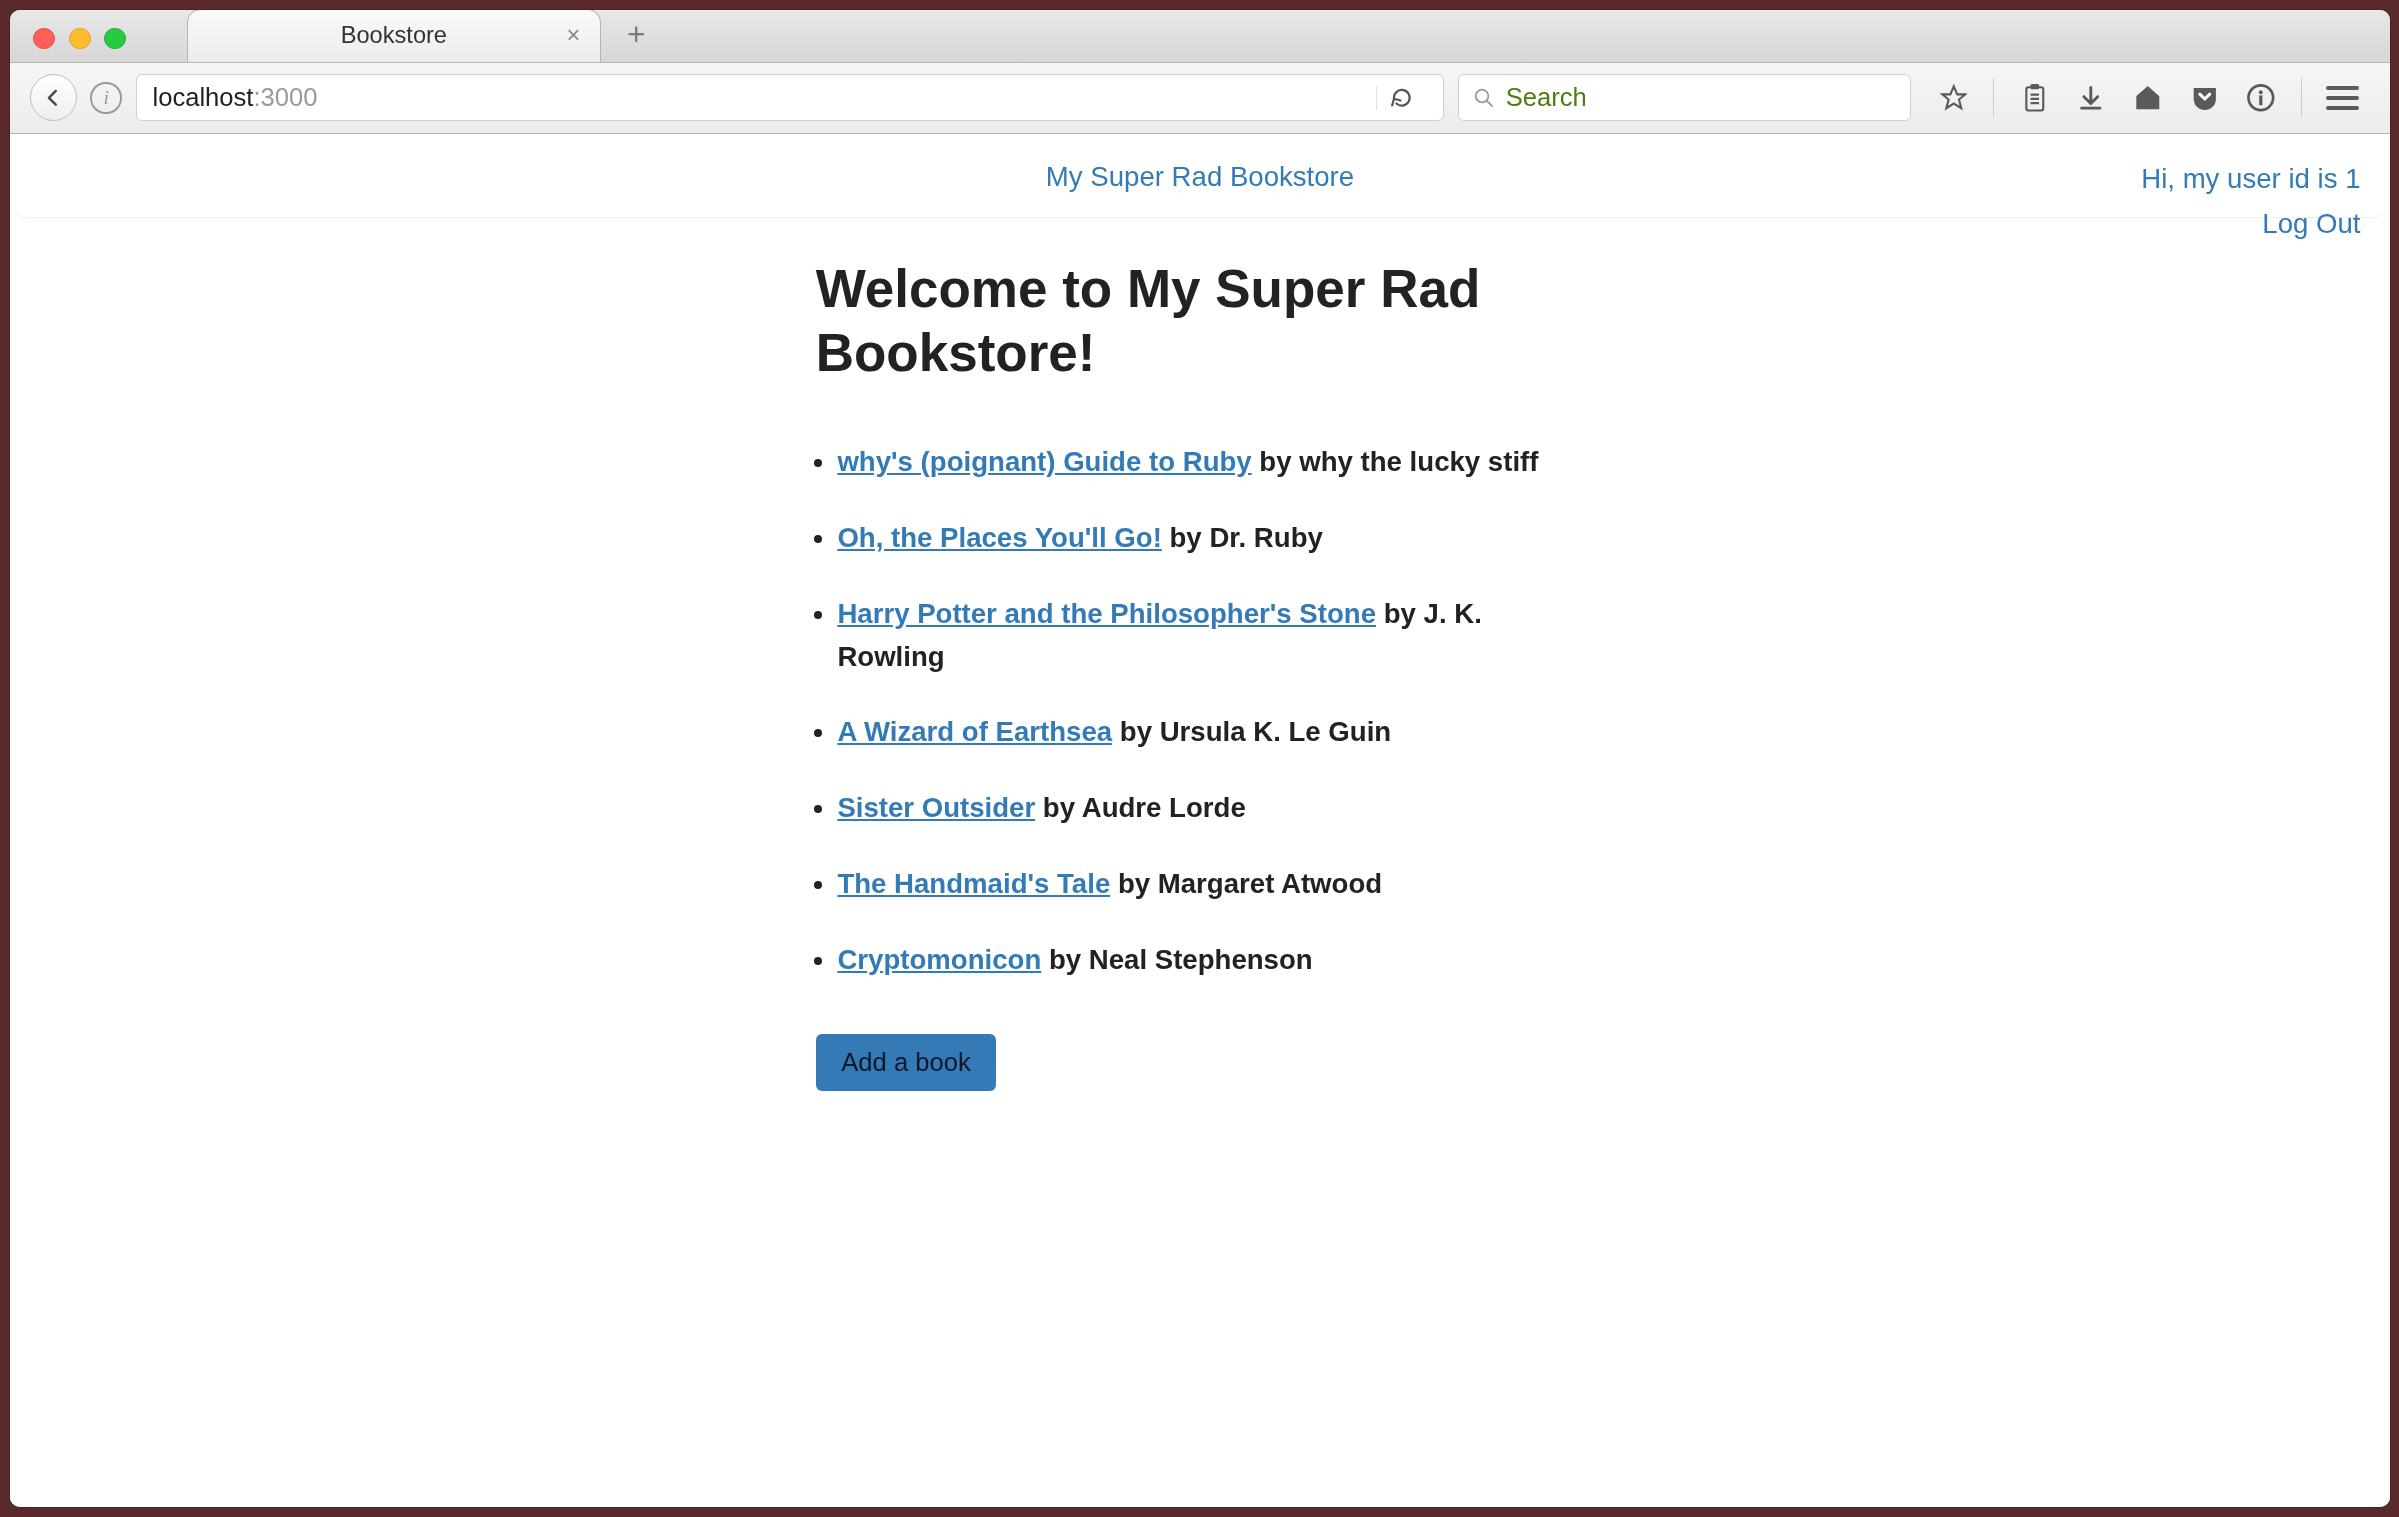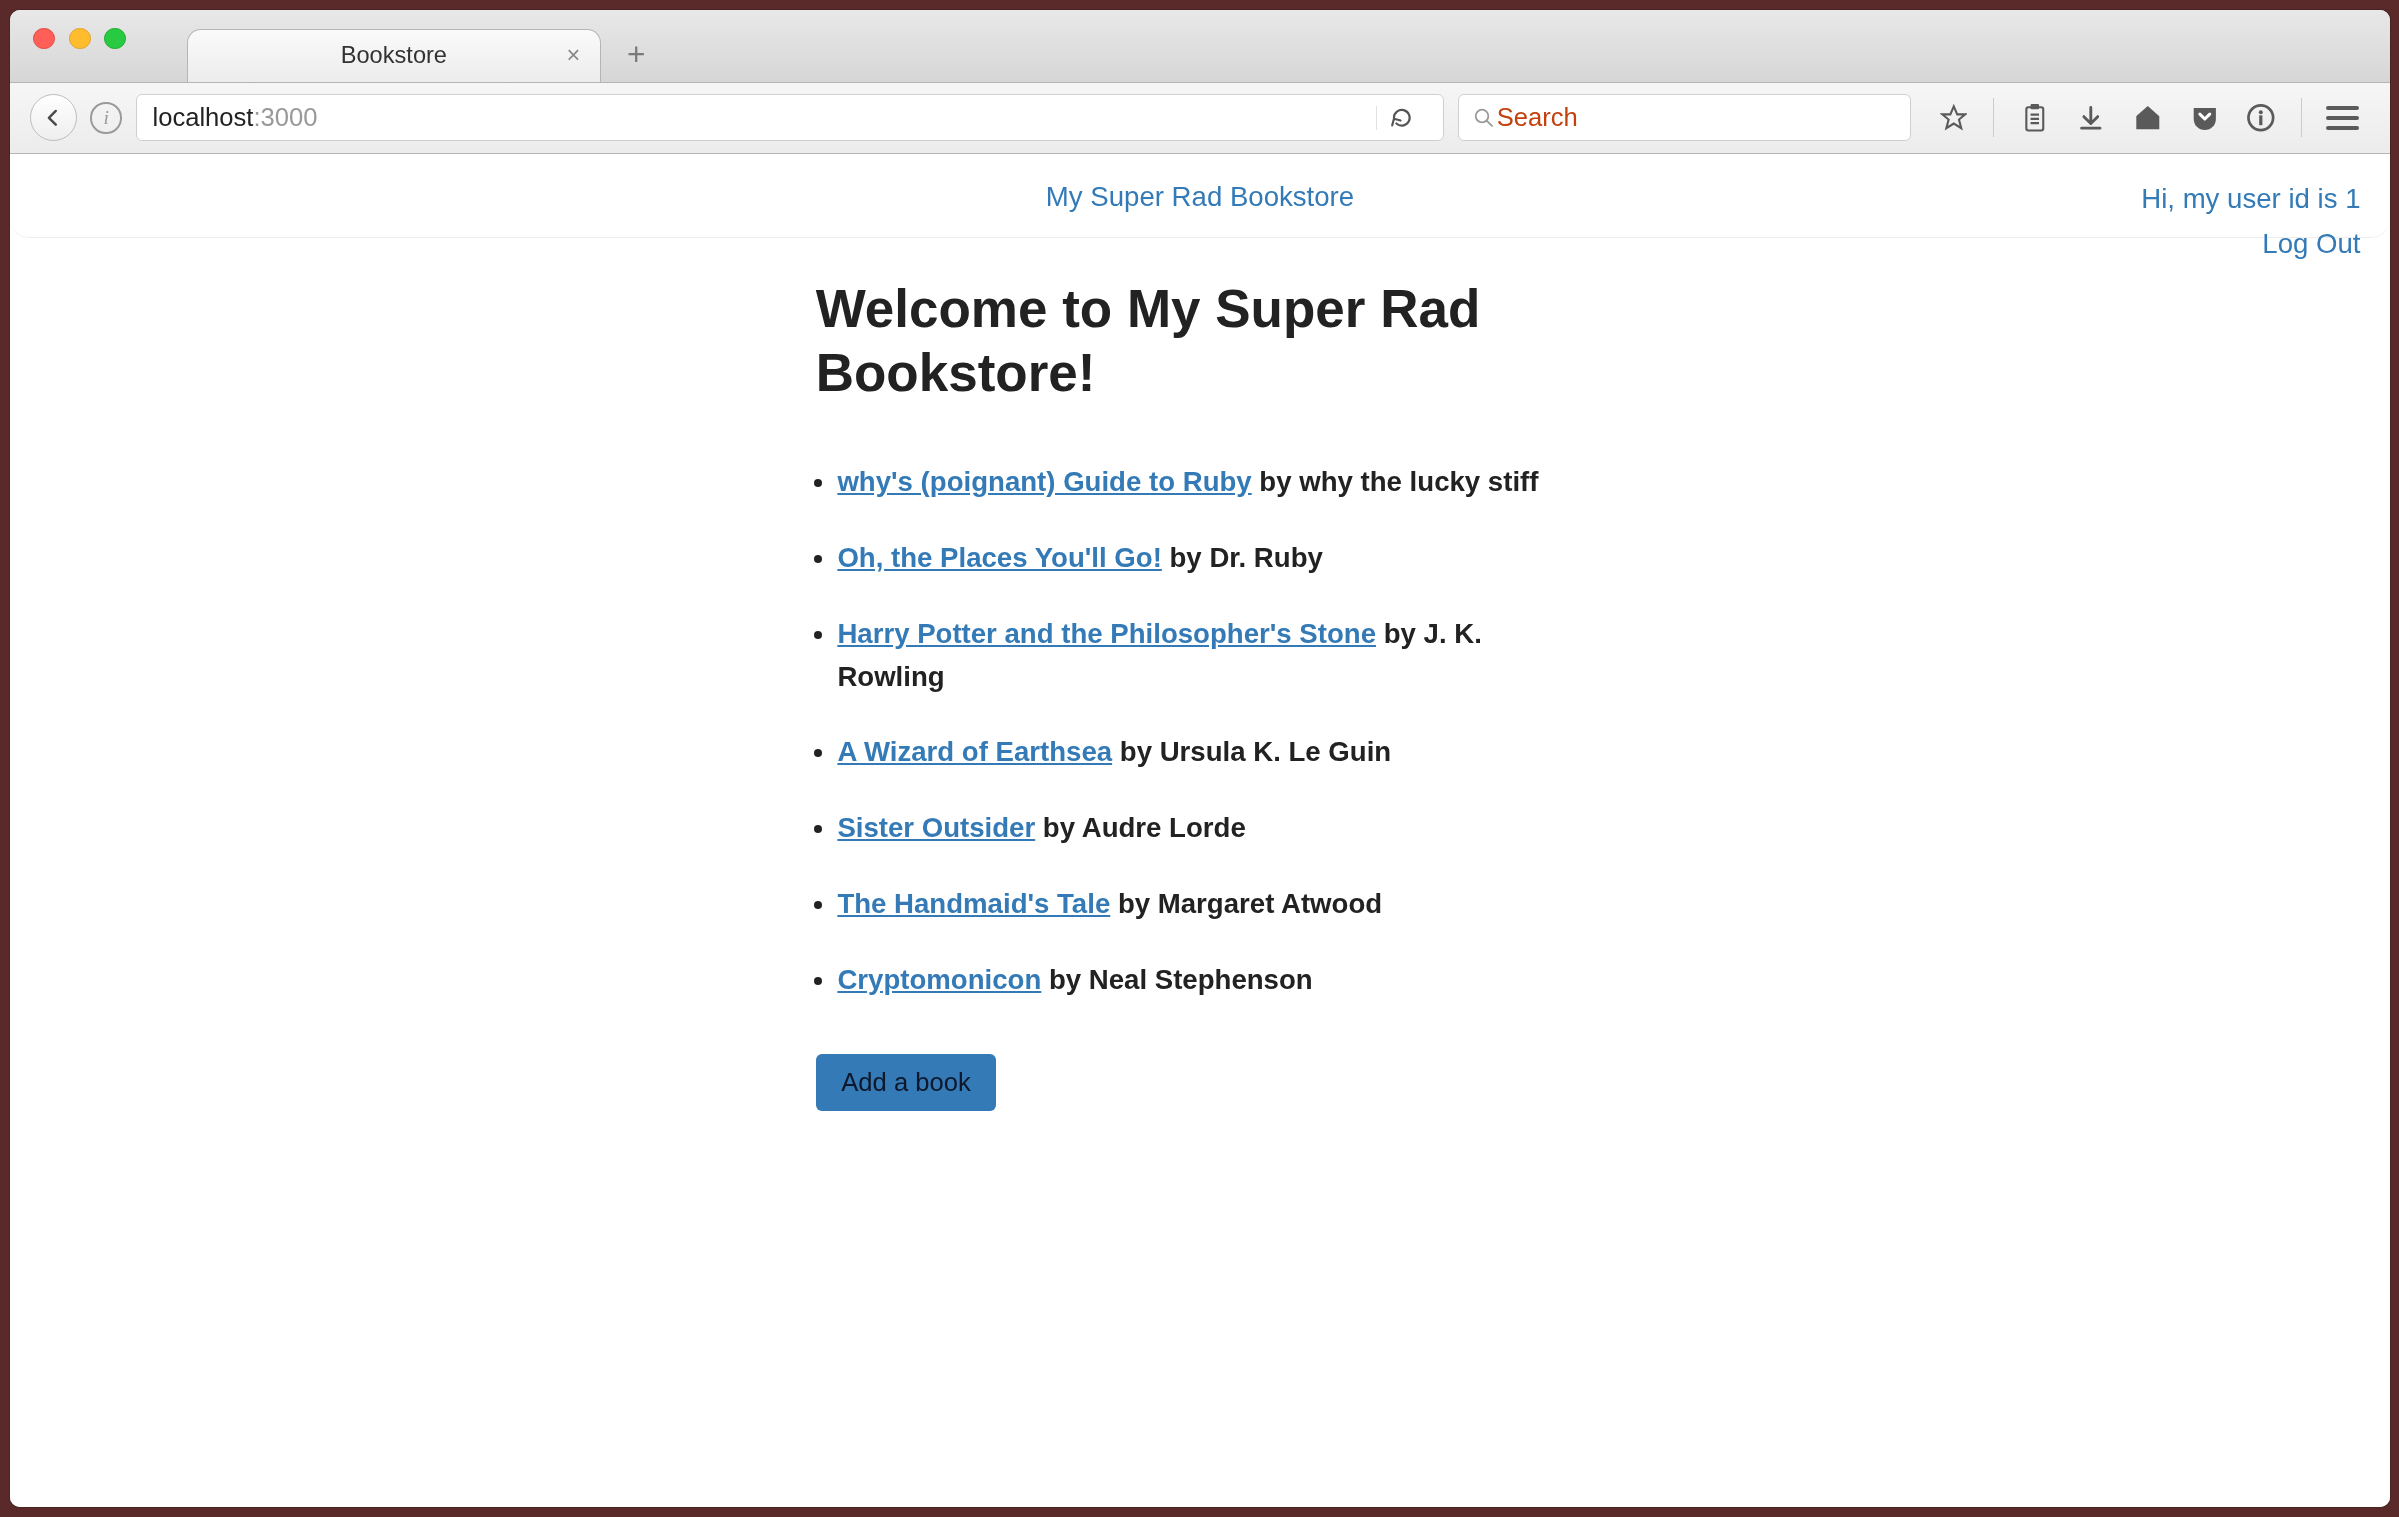--- a/index.html
+++ b/index.html
@@ -20,21 +20,21 @@
       height: 100%;
       background: #f5f5f5;
       border-radius: 9.9px;
       overflow: hidden;
       box-shadow: 0 0 0 1px rgba(0,0,0,0.15);
       display: flex;
       flex-direction: column;
     }
     
     .titlebar {
-      height: 73px;
+      height: 53px;
       background: linear-gradient(#e8e8e8, #d6d6d6);
       border-bottom: 1px solid #b5b5b5;
       display: flex;
       align-items: center;
       position: relative;
     }
     .traffic-lights {
       position: absolute;
       top: 17.7px;
       left: 23.6px;
@@ -155,23 +155,23 @@
     }
     .searchbar {
       width: 453px;
       height: 47px;
       background: #fff;
       border: 1px solid #cfcfcf;
       border-radius: 5.9px;
       display: flex;
       align-items: center;
       padding: 0 13.8px;
-      color: #c2410c;
+      color: #4d7c0f;
       font-size: 25.6px;
-      gap: 2px;
+      gap: 11px;
     }
     .toolbar-icons {
       display: flex;
       align-items: center;
       gap: 23.6px;
       padding: 0 11.8px;
       color: #5a5a5a;
     }
     .toolbar-icons .ic {
       width: 33px;

